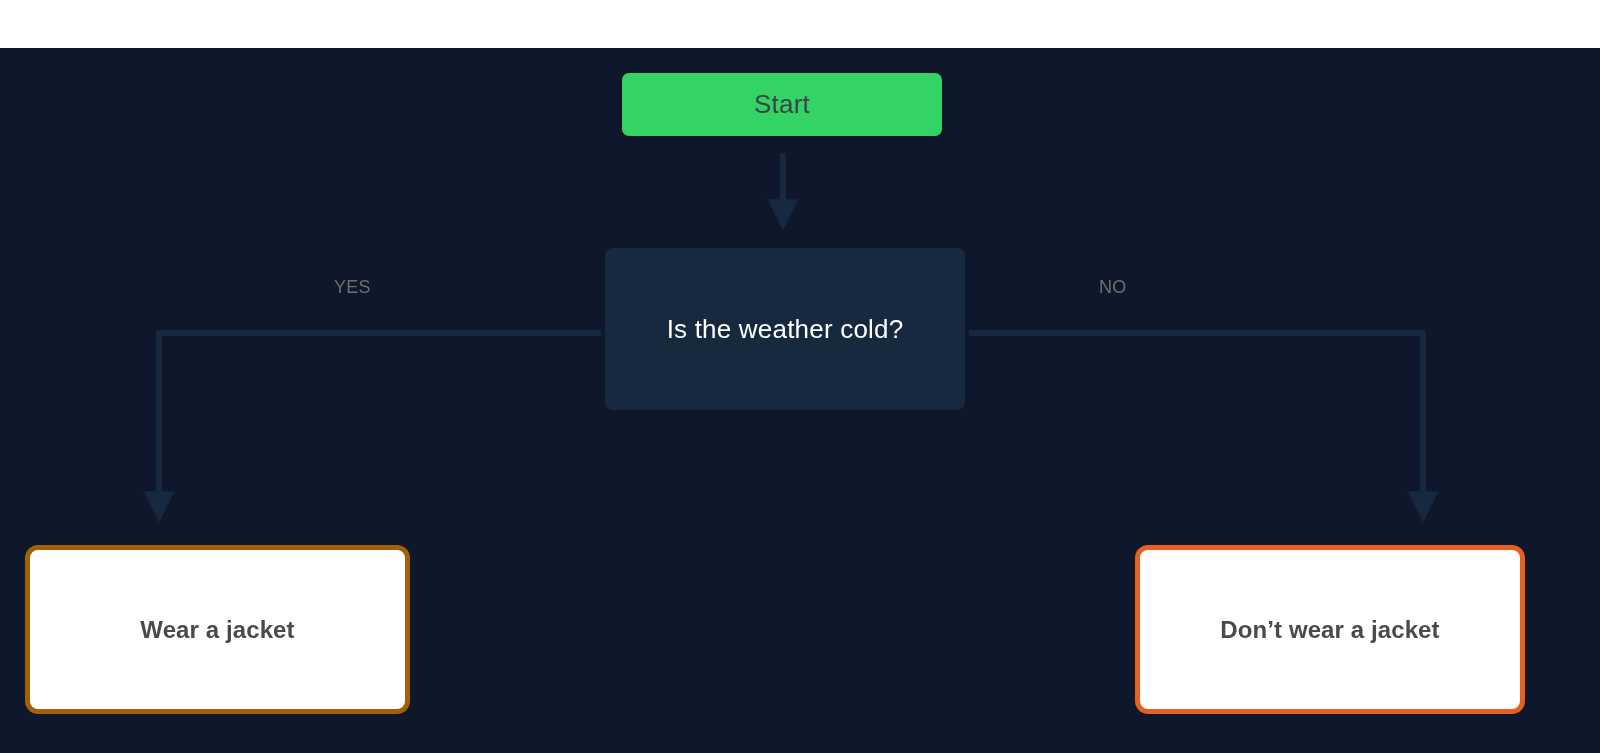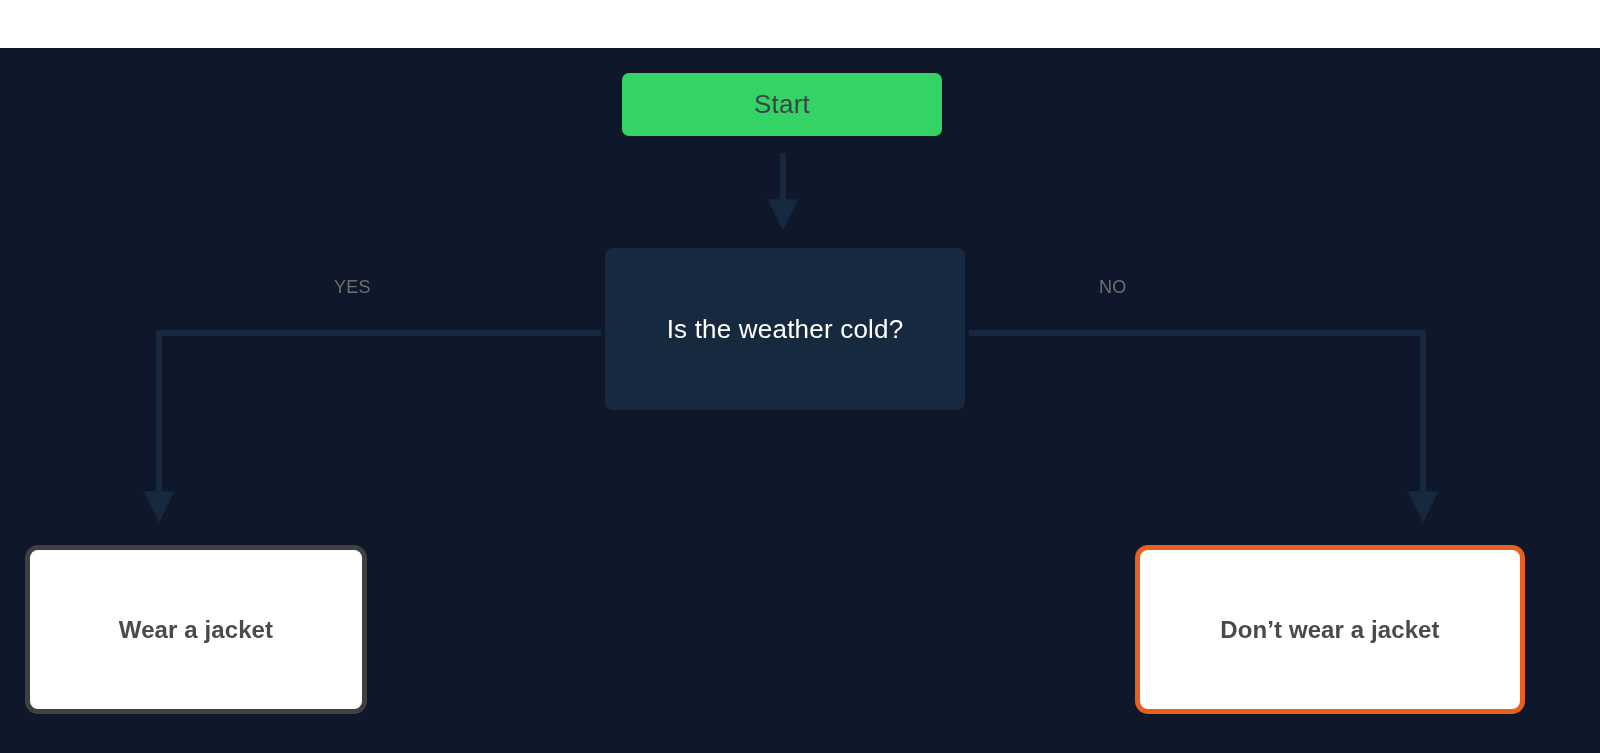--- a/index.html
+++ b/index.html
@@ -70,22 +70,22 @@
     border-radius: 13px;
     color: #4a4a4a;
     font-size: 24px;
     font-weight: 700;
     letter-spacing: 0.1px;
     top: 497px;
     height: 169px;
   }
   #node-yes-outcome {
     left: 25px;
-    width: 342px;
-    border: 5px solid #404040;
+    width: 385px;
+    border: 5px solid #a16207;
   }
   #node-no-outcome {
     left: 1135px;
     width: 390px;
     border: 5px solid #E8601F;
     text-align: right;
   }
 
   
   .edge-label {

